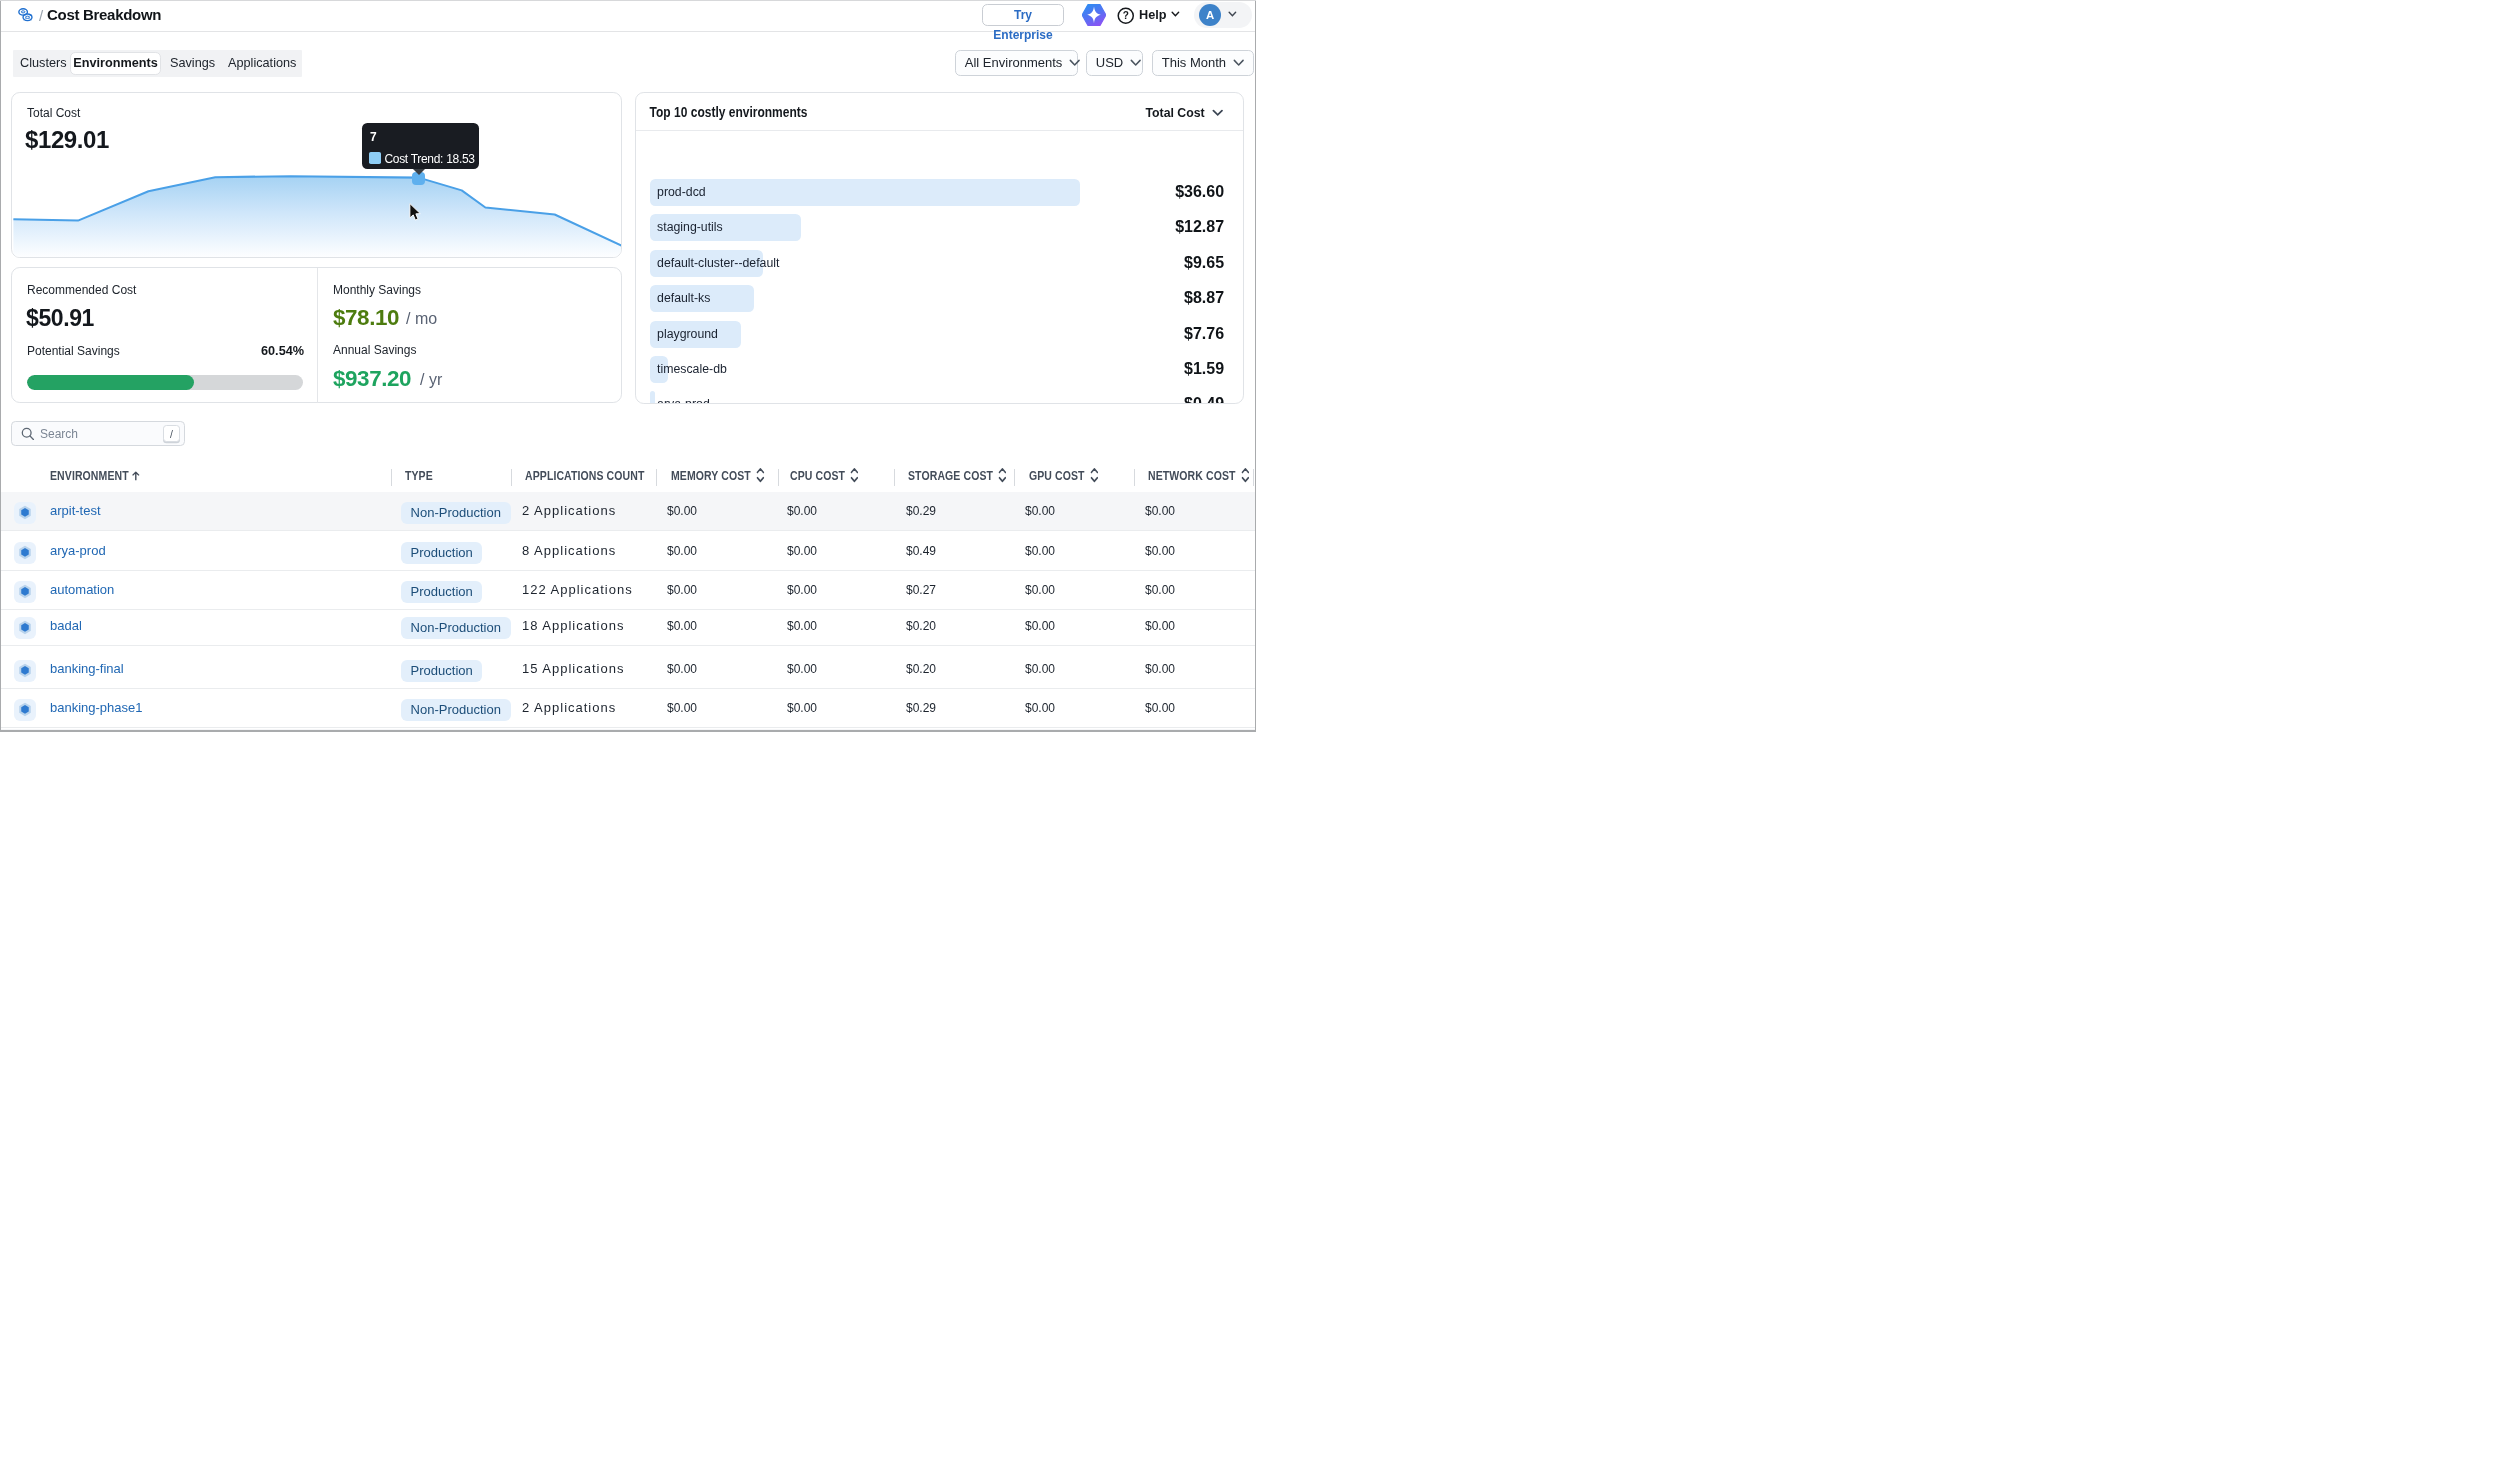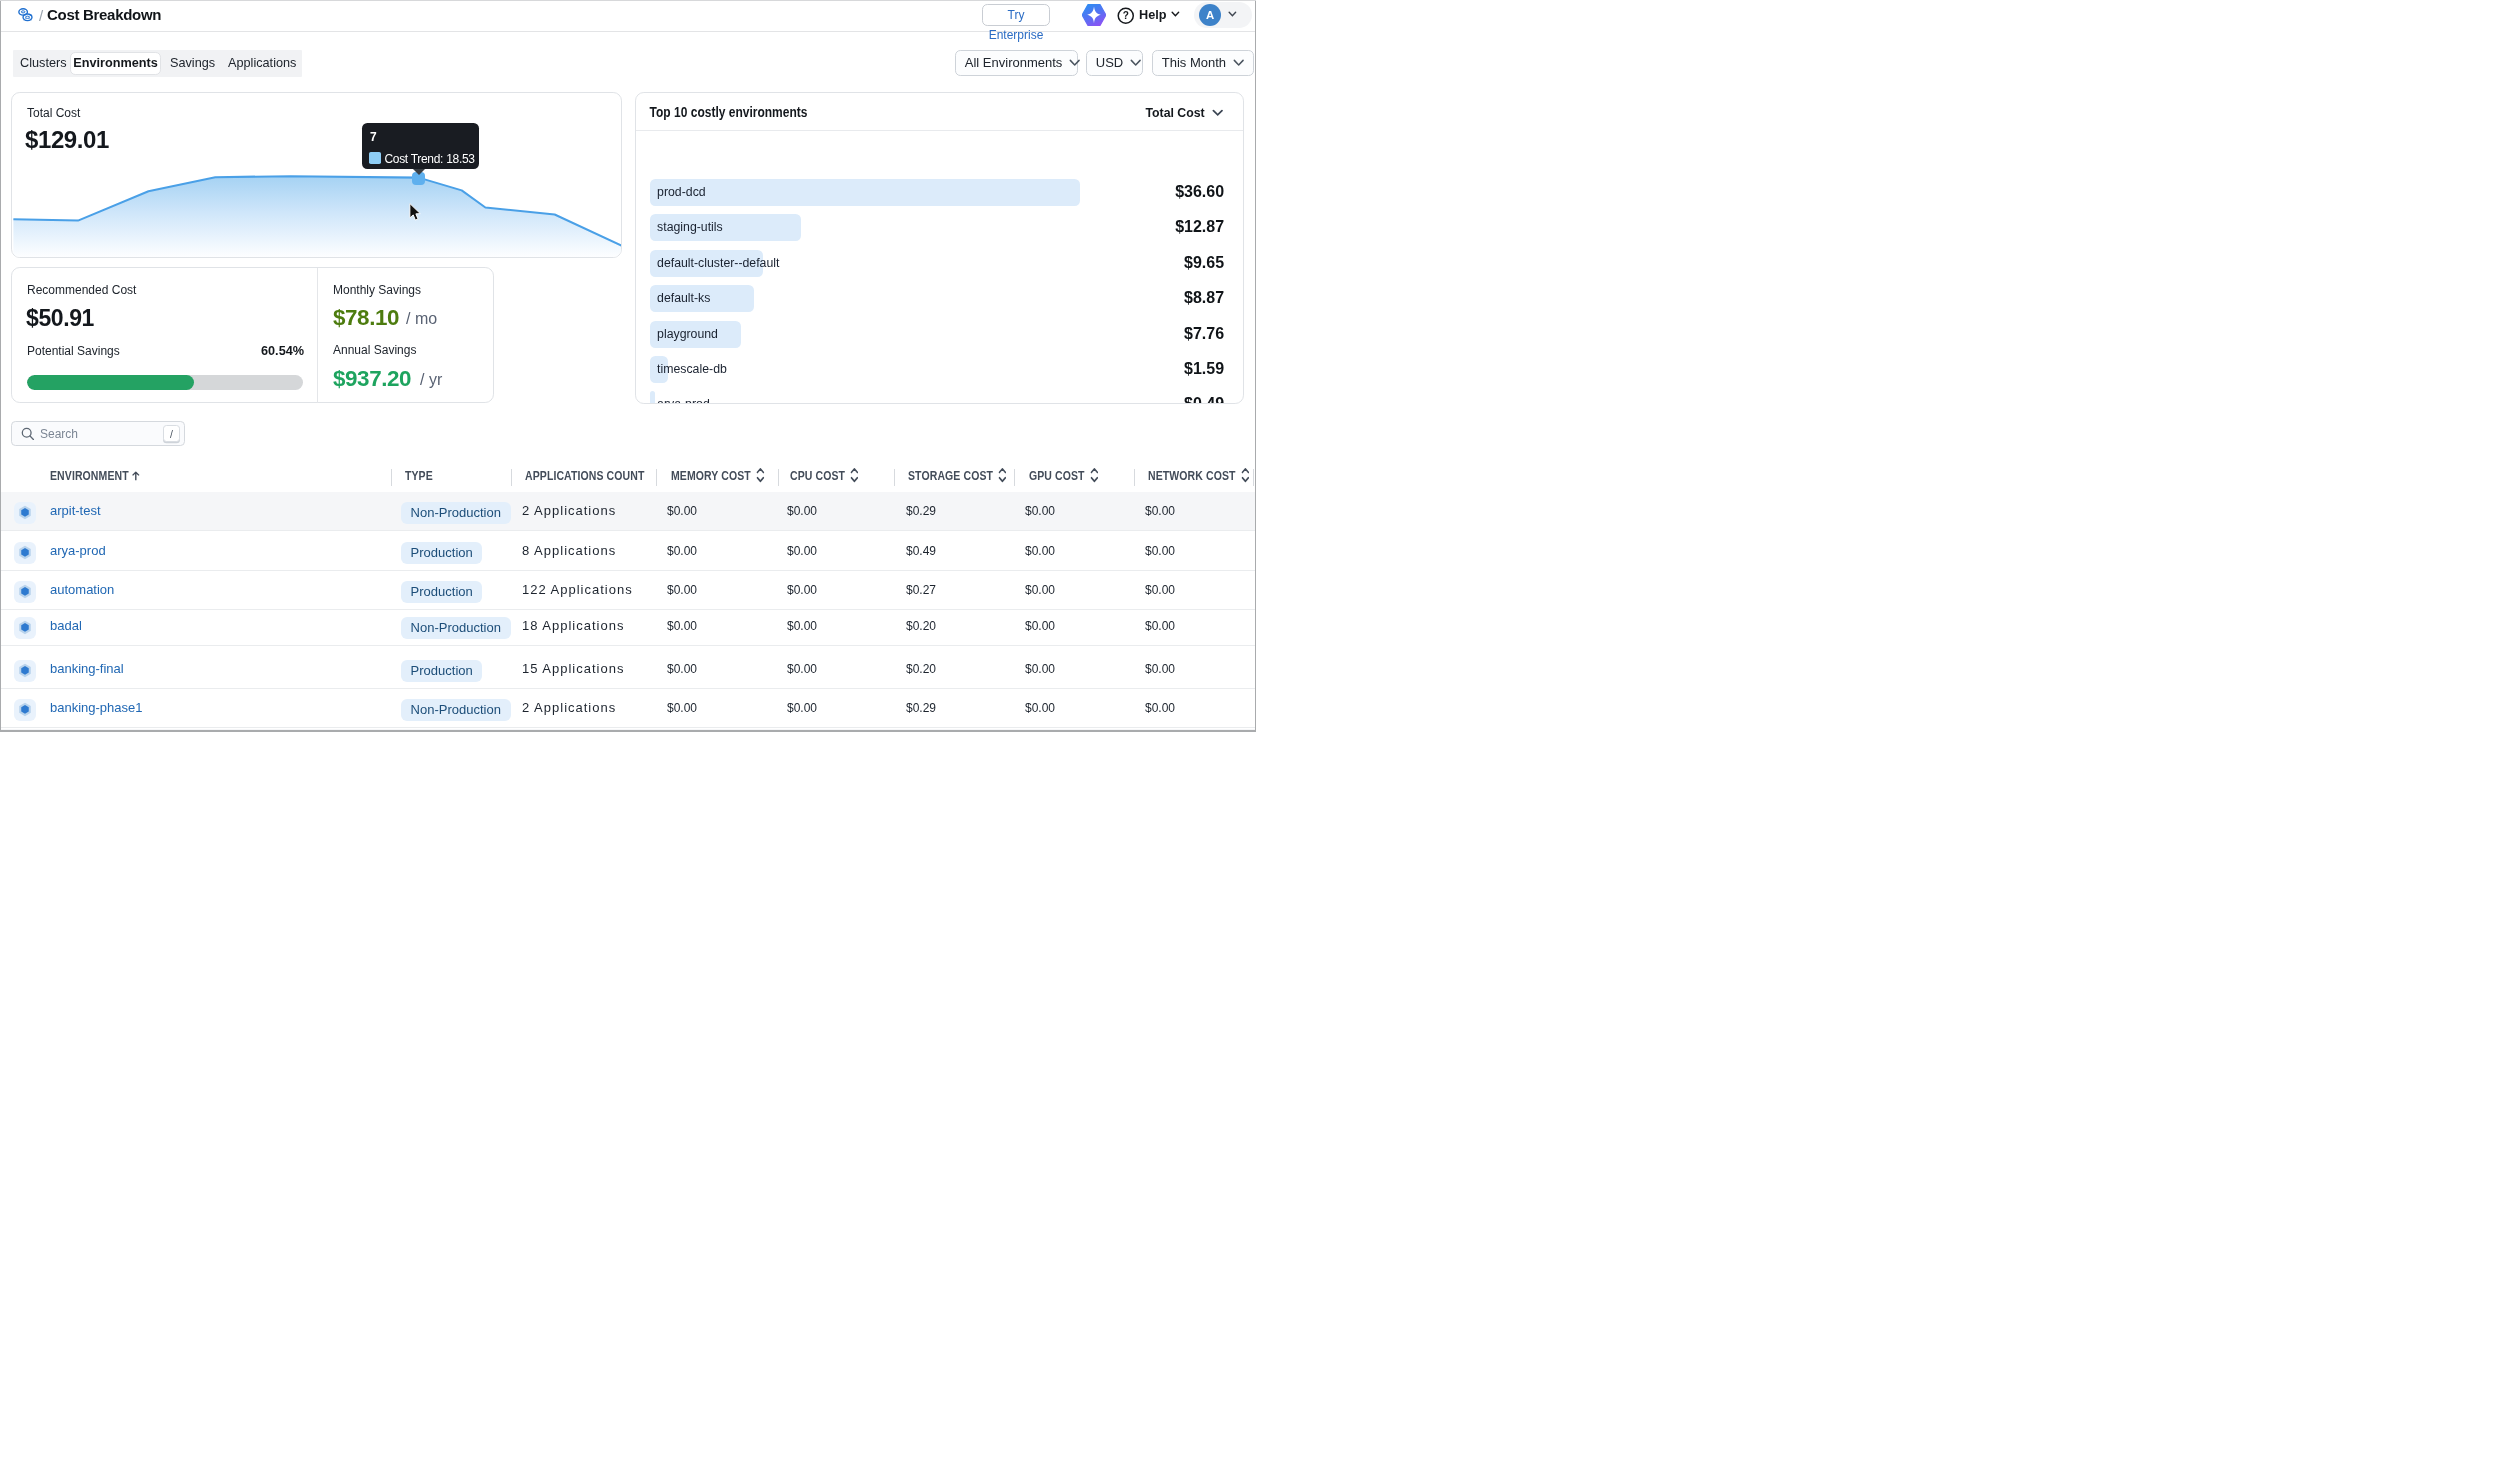--- a/index.html
+++ b/index.html
@@ -4,36 +4,36 @@
 <style>
 * { margin:0; padding:0; box-sizing:border-box; }
 html,body { width:1256px; height:732px; }
 body { font-family:"Liberation Sans", sans-serif; background:#fff; position:relative; overflow:hidden; color:#20262e; }
 .abs { position:absolute; }
 
 
 #topbar { position:absolute; left:0; top:0; width:1256px; height:32px; background:#fff; border-bottom:0.9px solid #e3e4e6; }
 #crumb { position:absolute; left:39px; top:7px; font-size:15px; color:#9aa3ae; }
 #title { position:absolute; left:47px; top:6.1px; font-size:15px; font-weight:700; letter-spacing:-0.3px; color:#111519; }
-#tryent { position:absolute; left:982px; top:3.5px; width:68px; height:22px; border:0.9px solid #c9cdd3; border-radius:5.3px; background:#fff; font-size:12px; font-weight:400; color:#2b6cc4; text-align:center; line-height:20px; }
+#tryent { position:absolute; left:982px; top:3.5px; width:82px; height:22px; border:0.9px solid #c9cdd3; border-radius:5.3px; background:#fff; font-size:12px; font-weight:700; color:#2b6cc4; text-align:center; line-height:20px; }
 #helptxt { position:absolute; left:1139px; top:8px; font-size:12.7px; font-weight:700; color:#16191d; }
 #avpill { position:absolute; left:1194px; top:1.8px; width:58px; height:26px; background:#f3f4f6; border-radius:13px; }
 #avc { position:absolute; left:1199px; top:4px; width:22px; height:22px; border-radius:50%; background:#3d82c9; color:#fff; font-size:11.4px; font-weight:700; text-align:center; line-height:22px; }
 
 
 #tabs { position:absolute; left:13px; top:50px; width:289px; height:27px; background:#f1f2f4; border-radius:1px; }
 .tab { position:absolute; top:0; height:27px; line-height:27px; font-size:12.7px; color:#20262e; white-space:nowrap; }
 #tabsel { position:absolute; left:57px; top:2.2px; width:91px; height:23px; background:#fff; border:0.9px solid #e1e3e6; border-radius:5.3px; line-height:21px; text-align:center; font-size:12.7px; font-weight:700; color:#16191d; }
 .dd { position:absolute; top:50px; height:26px; white-space:nowrap; border:0.9px solid #ced3d9; border-radius:5.3px; background:#fcfdfe; font-size:13px; color:#20262e; line-height:24px; padding-left:8.8px; }
 .chev { margin-left:7px; vertical-align:0px; }
 
 
 .card { position:absolute; background:#fff; border:0.9px solid #e0e3e7; border-radius:8.8px; }
 #card1 { left:11px; top:92px; width:611px; height:166px; overflow:hidden; }
-#card2 { left:11px; top:267px; width:483px; height:136px; }
+#card2 { left:11px; top:267px; width:611px; height:136px; }
 #card3 { left:635px; top:92px; width:609px; height:312px; overflow:hidden; }
 
 #tclabel { position:absolute; left:15px; top:13px; font-size:12px; color:#20262e; }
 #tcval { position:absolute; left:13px; top:33px; font-size:24px; font-weight:700; color:#14181d; letter-spacing:-0.4px; }
 
 
 #tip { position:absolute; left:350px; top:30px; width:117px; height:46px; white-space:nowrap; background:#191c22; border-radius:5.3px; color:#fff; }
 #tip .t1 { position:absolute; left:8px; top:7px; font-size:12px; font-weight:700; }
 #tip .sq { position:absolute; left:6.6px; top:29px; width:12px; height:12px; background:#8ecdf5; border-radius:1.8px; }
 #tip .t2 { position:absolute; left:22.4px; top:28.5px; font-size:12px; letter-spacing:-0.3px; }

